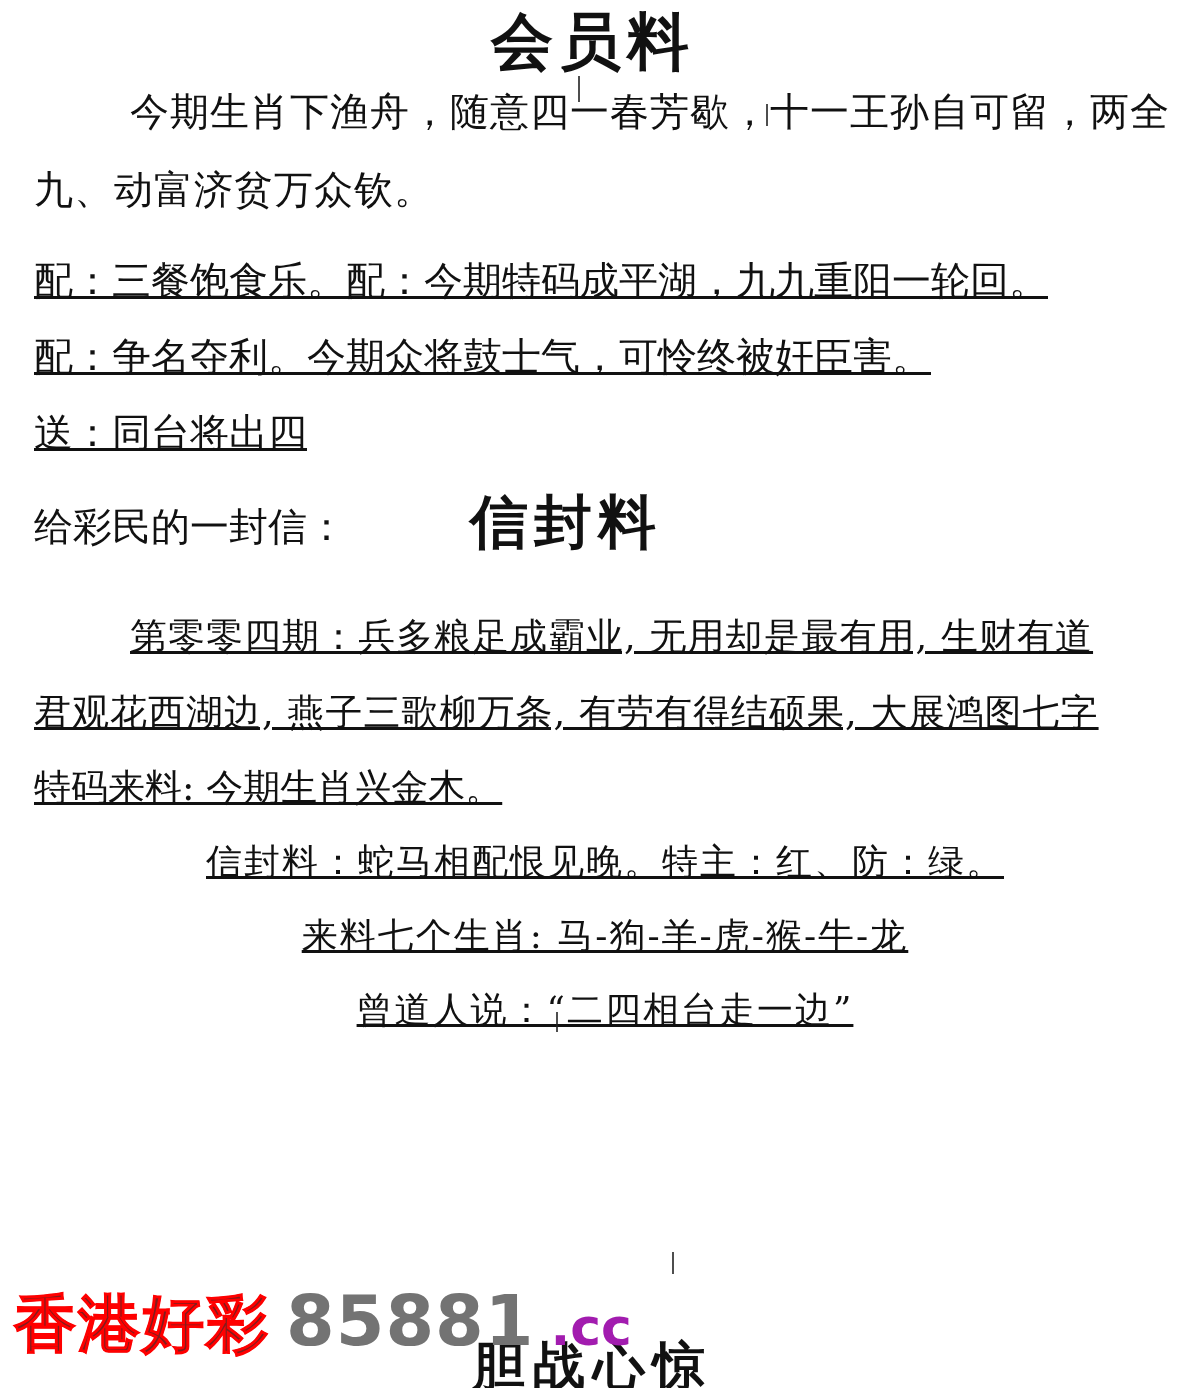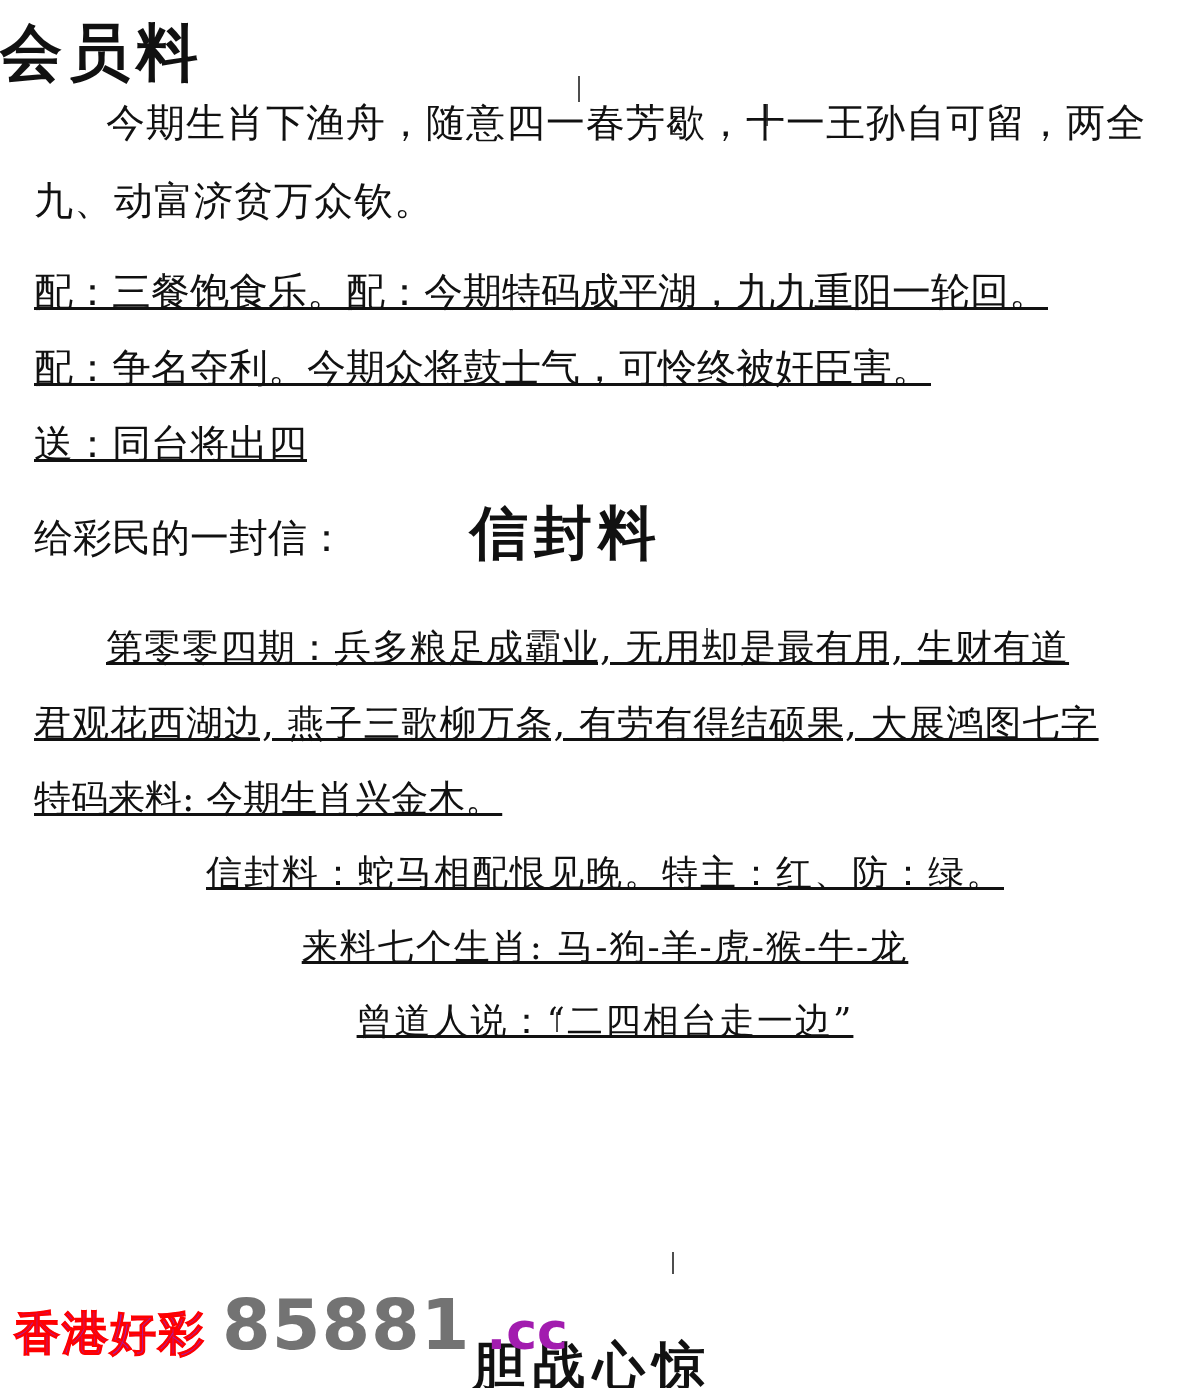--- a/index.html
+++ b/index.html
@@ -20,39 +20,41 @@
   .page {
     position: relative;
     width: 1186px;
     height: 1388px;
     box-sizing: border-box;
     padding: 0;
   }
 
   
   .title-main {
+    text-align: center;
     font-size: 62px;
     font-weight: 700;
     letter-spacing: 6px;
     line-height: 1;
-    padding-top: 22px;
+    padding-top: 11px;
     font-family: "DejaVu Serif", "Liberation Serif", serif;
   }
 
   
   .para {
     font-size: 39px;
     line-height: 78px;
     letter-spacing: 1px;
     padding: 0 10px 0 34px;
     font-family: "DejaVu Serif", "Liberation Serif", serif;
     white-space: normal;
   }
   .para.indent {
     text-indent: 72px;
+    margin-left: 24px;
   }
 
   
   .line {
     font-size: 39px;
     line-height: 76px;
     padding: 0 10px 0 34px;
     font-family: "DejaVu Serif", "Liberation Serif", serif;
     white-space: nowrap;
     text-decoration: underline;
@@ -124,23 +126,23 @@
   .watermark {
     position: absolute;
     left: 14px;
     bottom: 22px;
     display: flex;
     align-items: baseline;
     gap: 16px;
     pointer-events: none;
   }
   .watermark .wm-text {
-    font-size: 46px;
+    font-size: 62px;
     font-weight: 800;
-    color: #a21caf;
+    color: #7f1d1d;
     letter-spacing: 2px;
     font-family: "DejaVu Sans", "Liberation Sans", sans-serif;
     -webkit-text-stroke: 1px #ff0000;
   }
   .watermark .wm-num {
     font-size: 70px;
     font-weight: 800;
     color: #737373;
     letter-spacing: 1px;
     font-family: "DejaVu Sans", "Liberation Sans", sans-serif;

